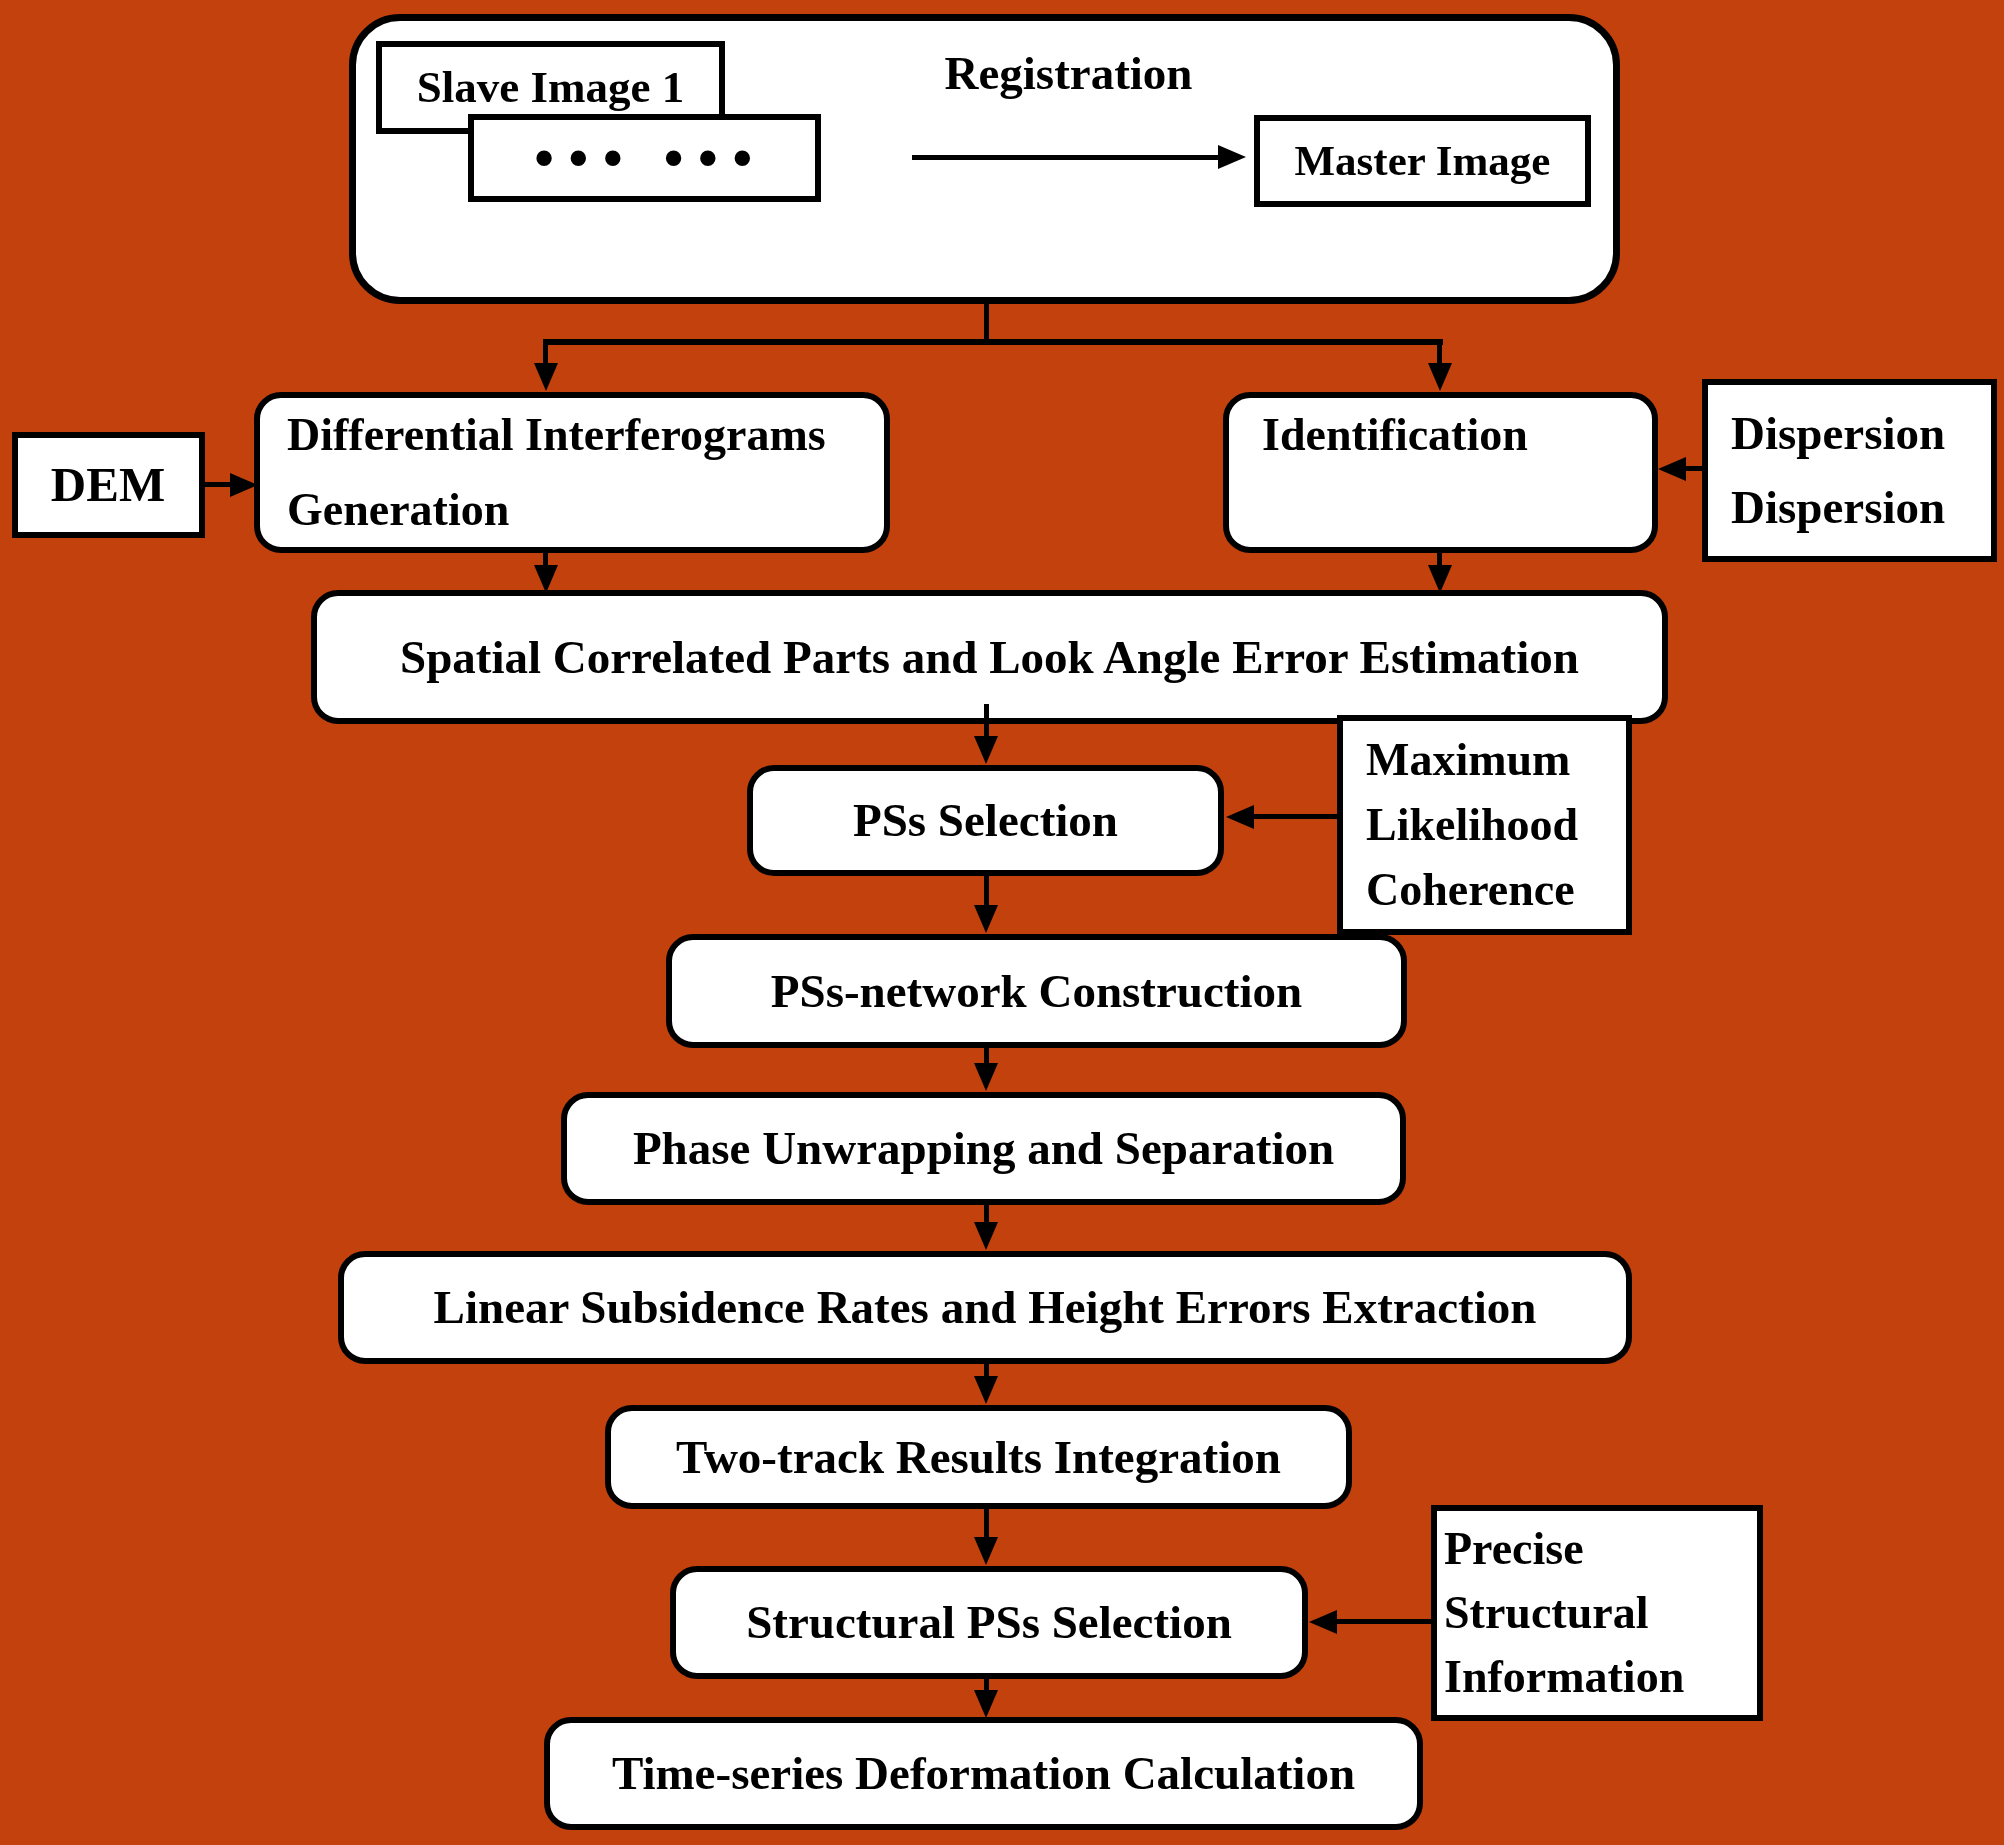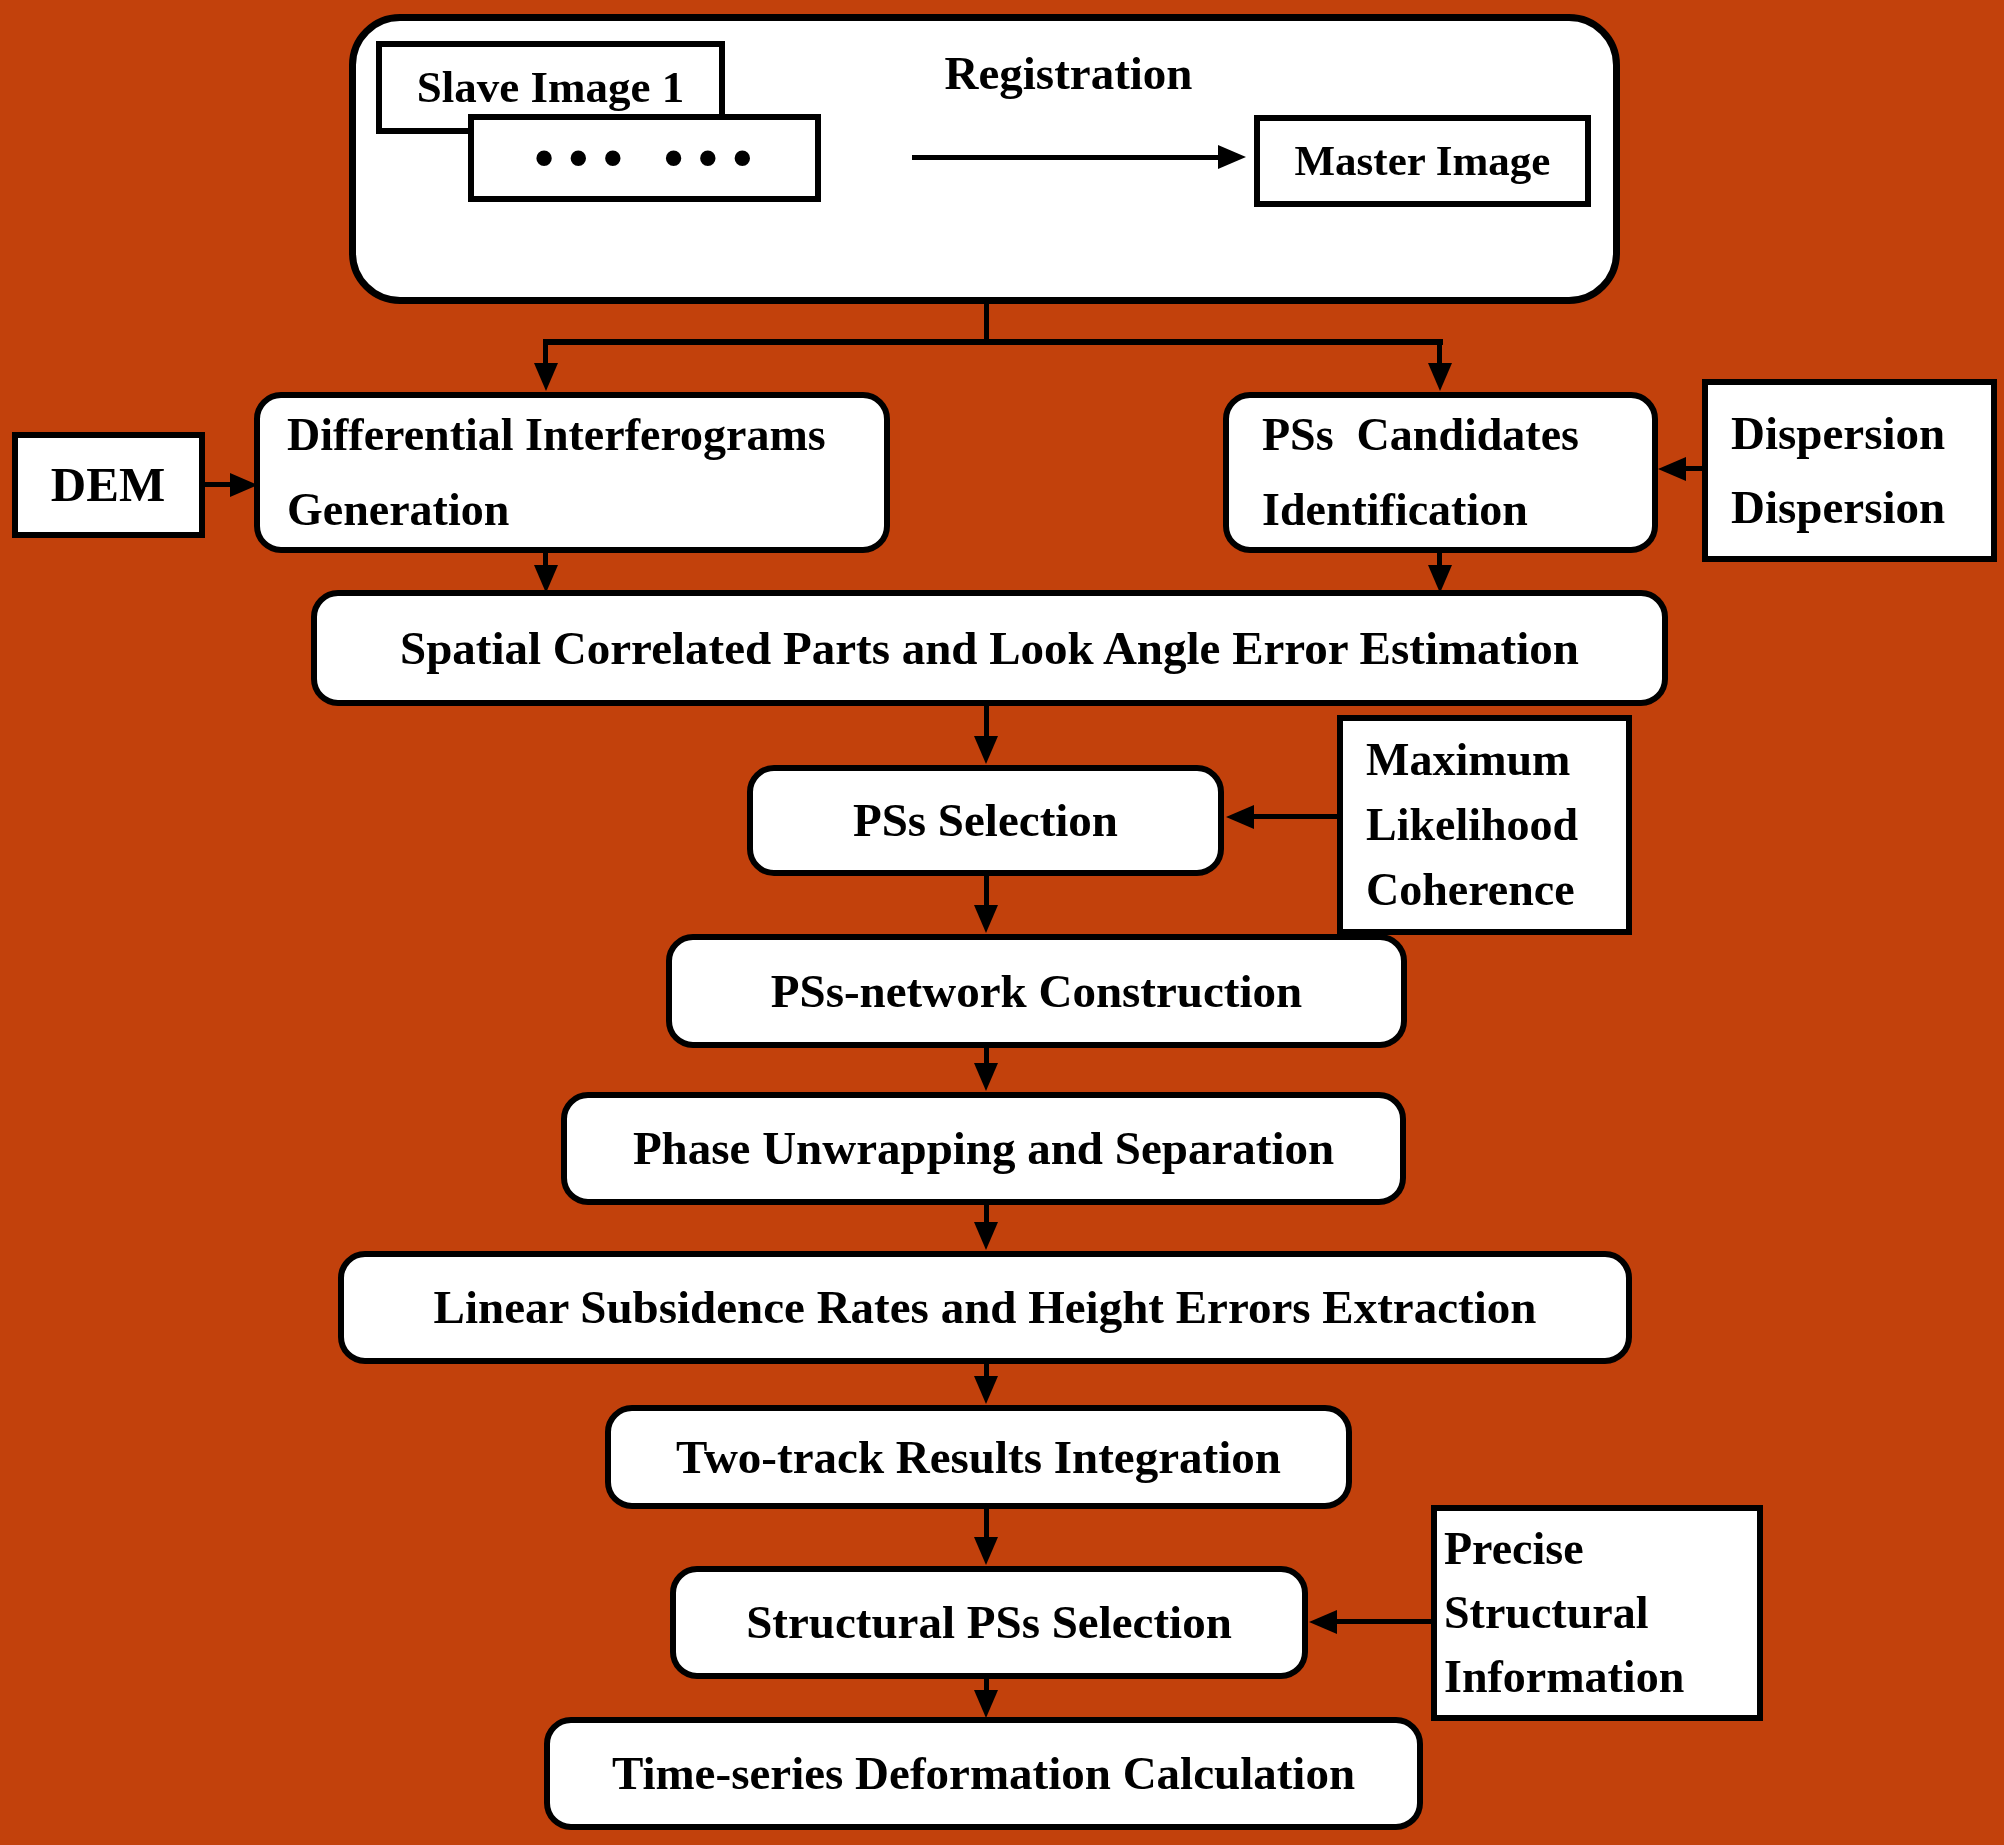--- a/index.html
+++ b/index.html
@@ -33,21 +33,21 @@
   #registration-label { left:909px; top:46px; width:319px; height:54px; font-size:47px; }
   #master   { left:1254px; top:115px; width:337px; height:92px; border-width:6.8px; font-size:43px; }
 
   
   #dem          { left:11.5px;   top:432px; width:193px; height:106px; font-size:49px; }
   #differential { left:254px;  top:392px; width:636px; height:161px; font-size:46px; padding:11px 6.8px 11px 27px; justify-content:space-between; }
   #pss-cand     { left:1223px; top:392px; width:435px; height:161px; font-size:46px; padding:11px 6.8px 11px 33px; justify-content:space-between; }
   #amplitude    { left:1702px; top:379px; width:295px; height:183px; font-size:47px; padding-left:23px; }
 
   
-  #spatial       { left:311px;  top:590px;  width:1357px; height:116px; font-size:47px; }
+  #spatial       { left:311px;  top:590px;  width:1357px; height:134px; font-size:47px; }
   #pss-selection { left:747px; top:765px; width:477px;  height:111px; font-size:47px; }
   #mlc           { left:1337px; top:715px; width:295px;  height:220px; font-size:46px; padding-left:23px; }
   #pss-network   { left:666px;  top:934px; width:741px;  height:114px; font-size:47px; }
   #phase         { left:561px;  top:1092px; width:845px; height:113px; font-size:47px; }
   #linear        { left:338px;  top:1251px; width:1294px; height:113px; font-size:47px; }
   #two-track     { left:605px;  top:1405px; width:747px; height:104px; font-size:47px; }
   #structural    { left:670px;  top:1566px; width:638px;  height:113px; font-size:47px; }
   #psi           { left:1431px; top:1505px; width:332px;  height:216px; font-size:46px; padding-left:7px; }
   #time-series   { left:544px;  top:1717px; width:879px; height:113px; font-size:47px; }
 
@@ -120,21 +120,20 @@
   </div>
   <div id="dem-line" class="hline"></div>
   <div id="dem-head" class="ah-right"></div>
 
   <div id="differential" class="box rounded ml">
     <span>Differential Interferograms</span>
     <span>Generation</span>
   </div>
 
   <div id="pss-cand" class="box rounded ml">
-    <span>PSs  Candidates</span>
     <span>Identification</span>
   </div>
 
   <div id="amplitude" class="box ml">
     <span>Dispersion</span>
     <span>Dispersion</span>
   </div>
   <div id="amp-line" class="hline"></div>
   <div id="amp-head" class="ah-left"></div>
 

